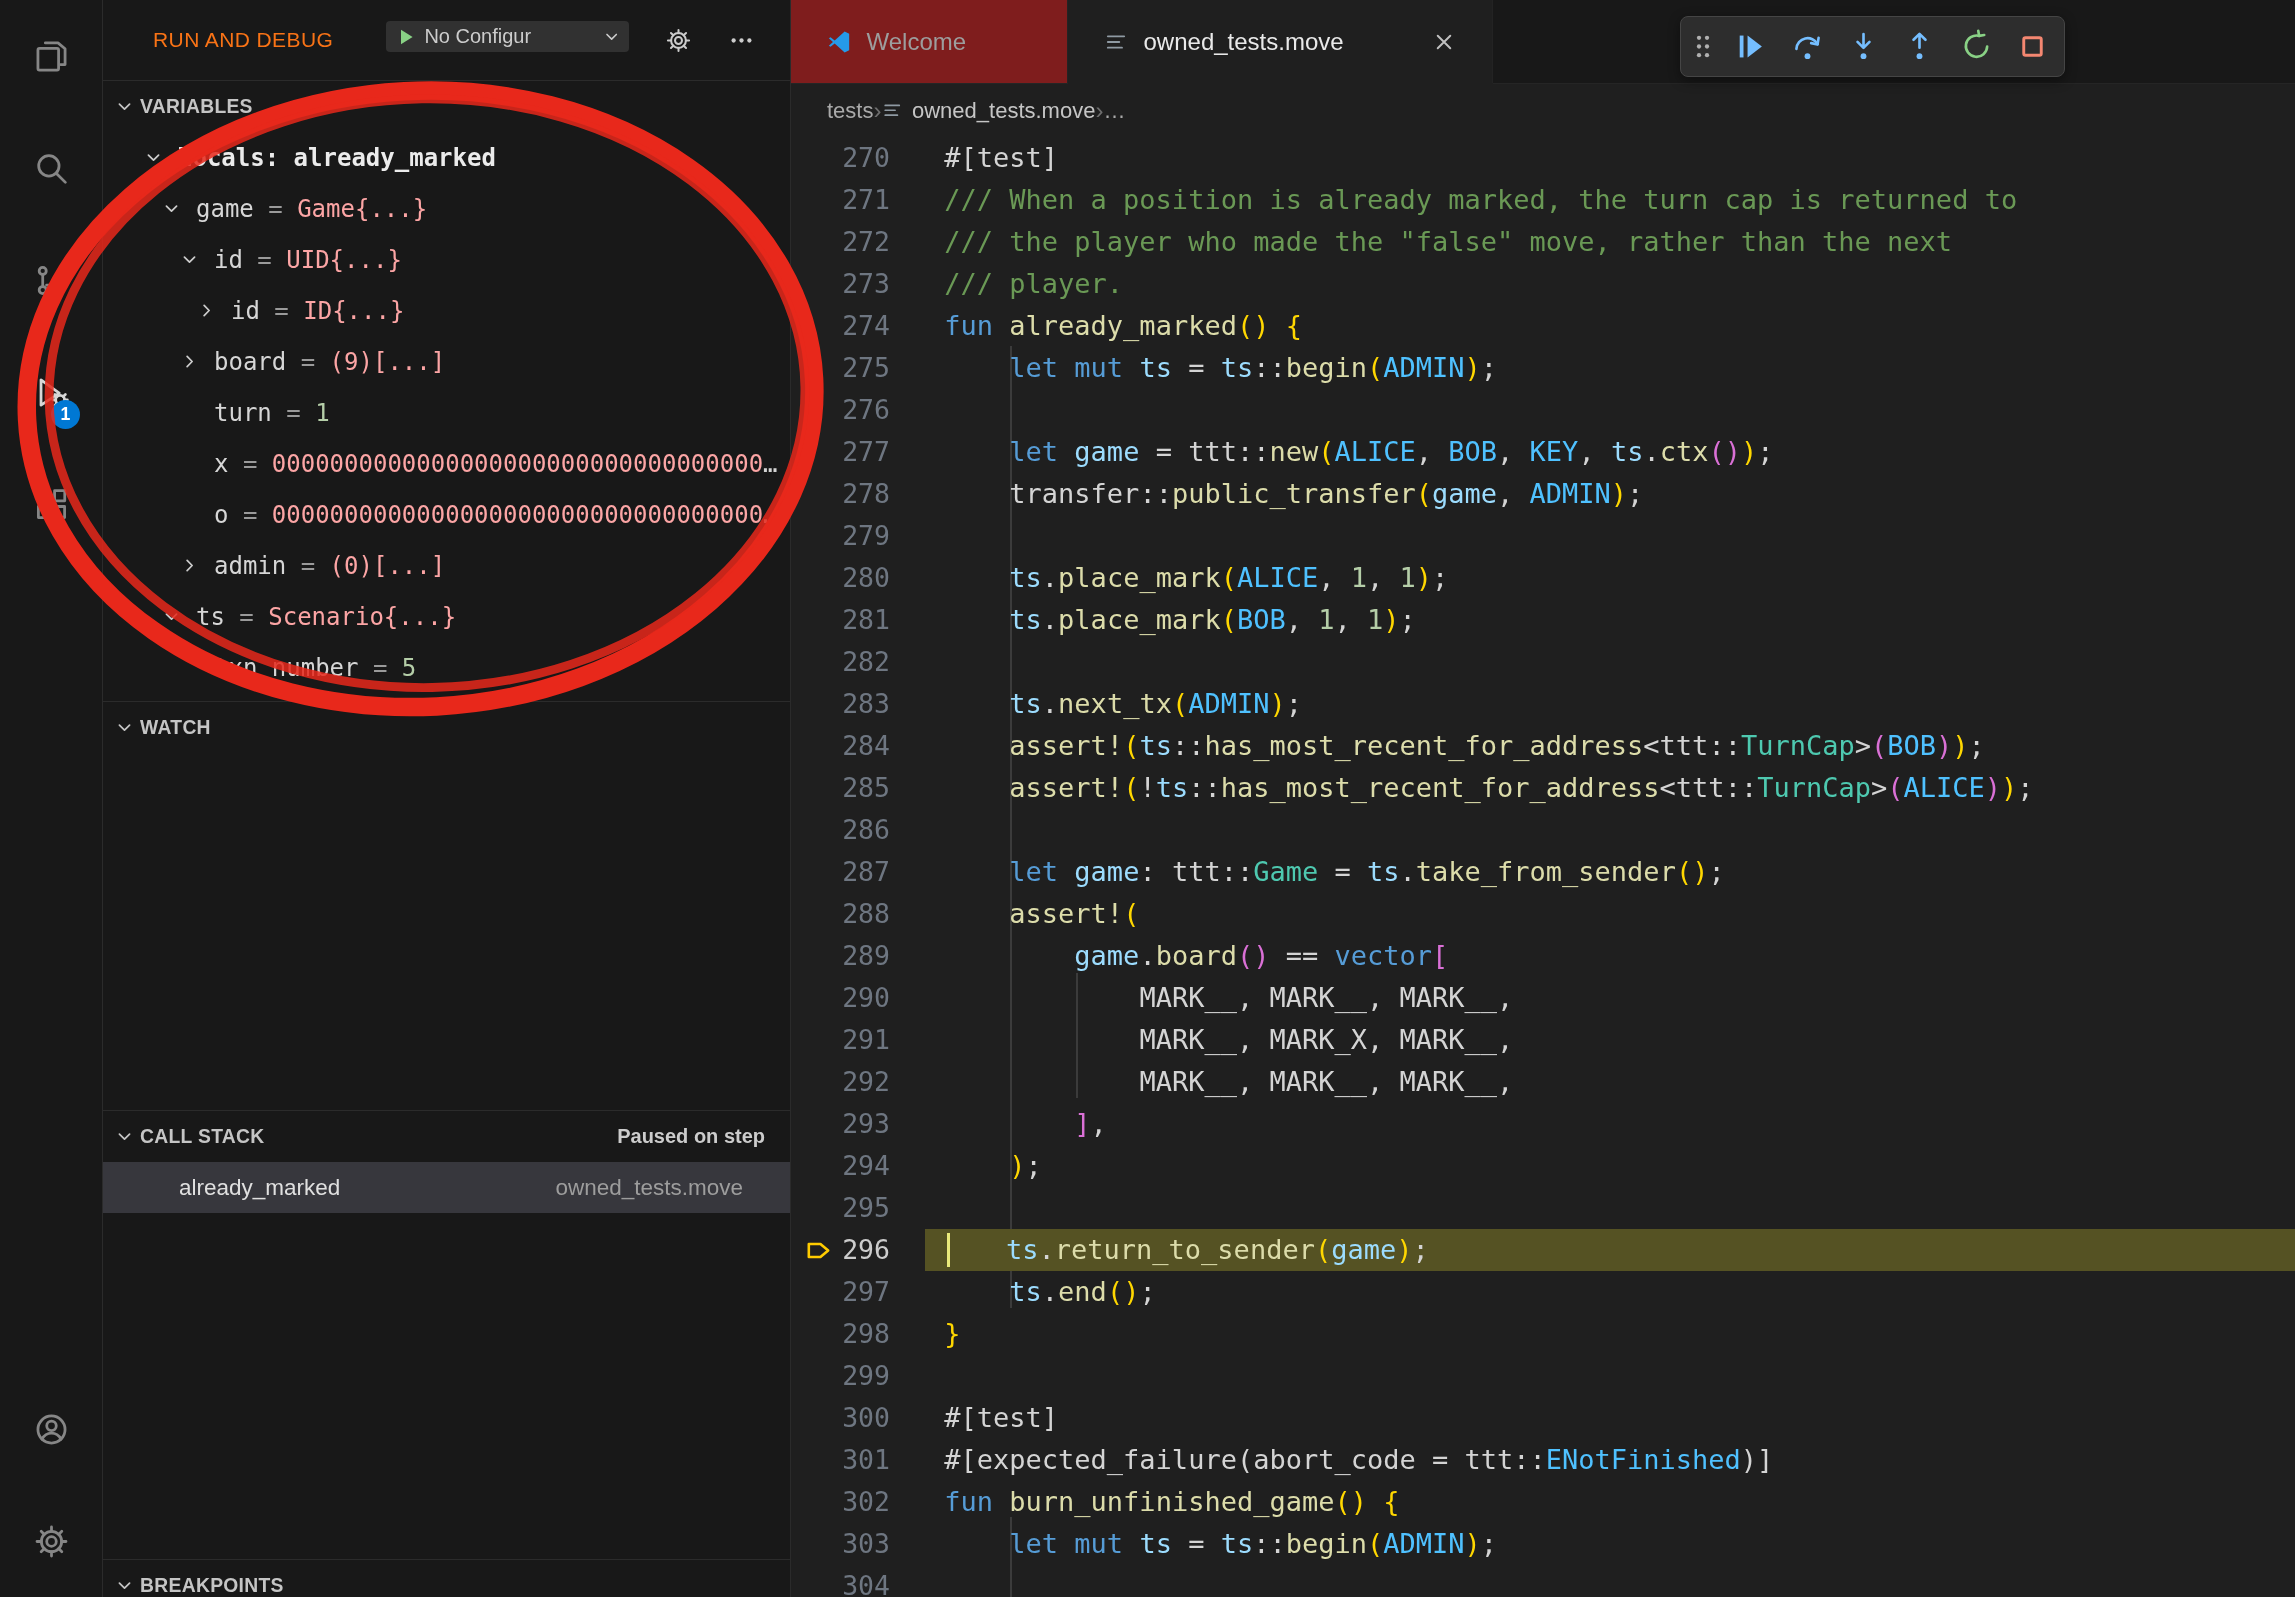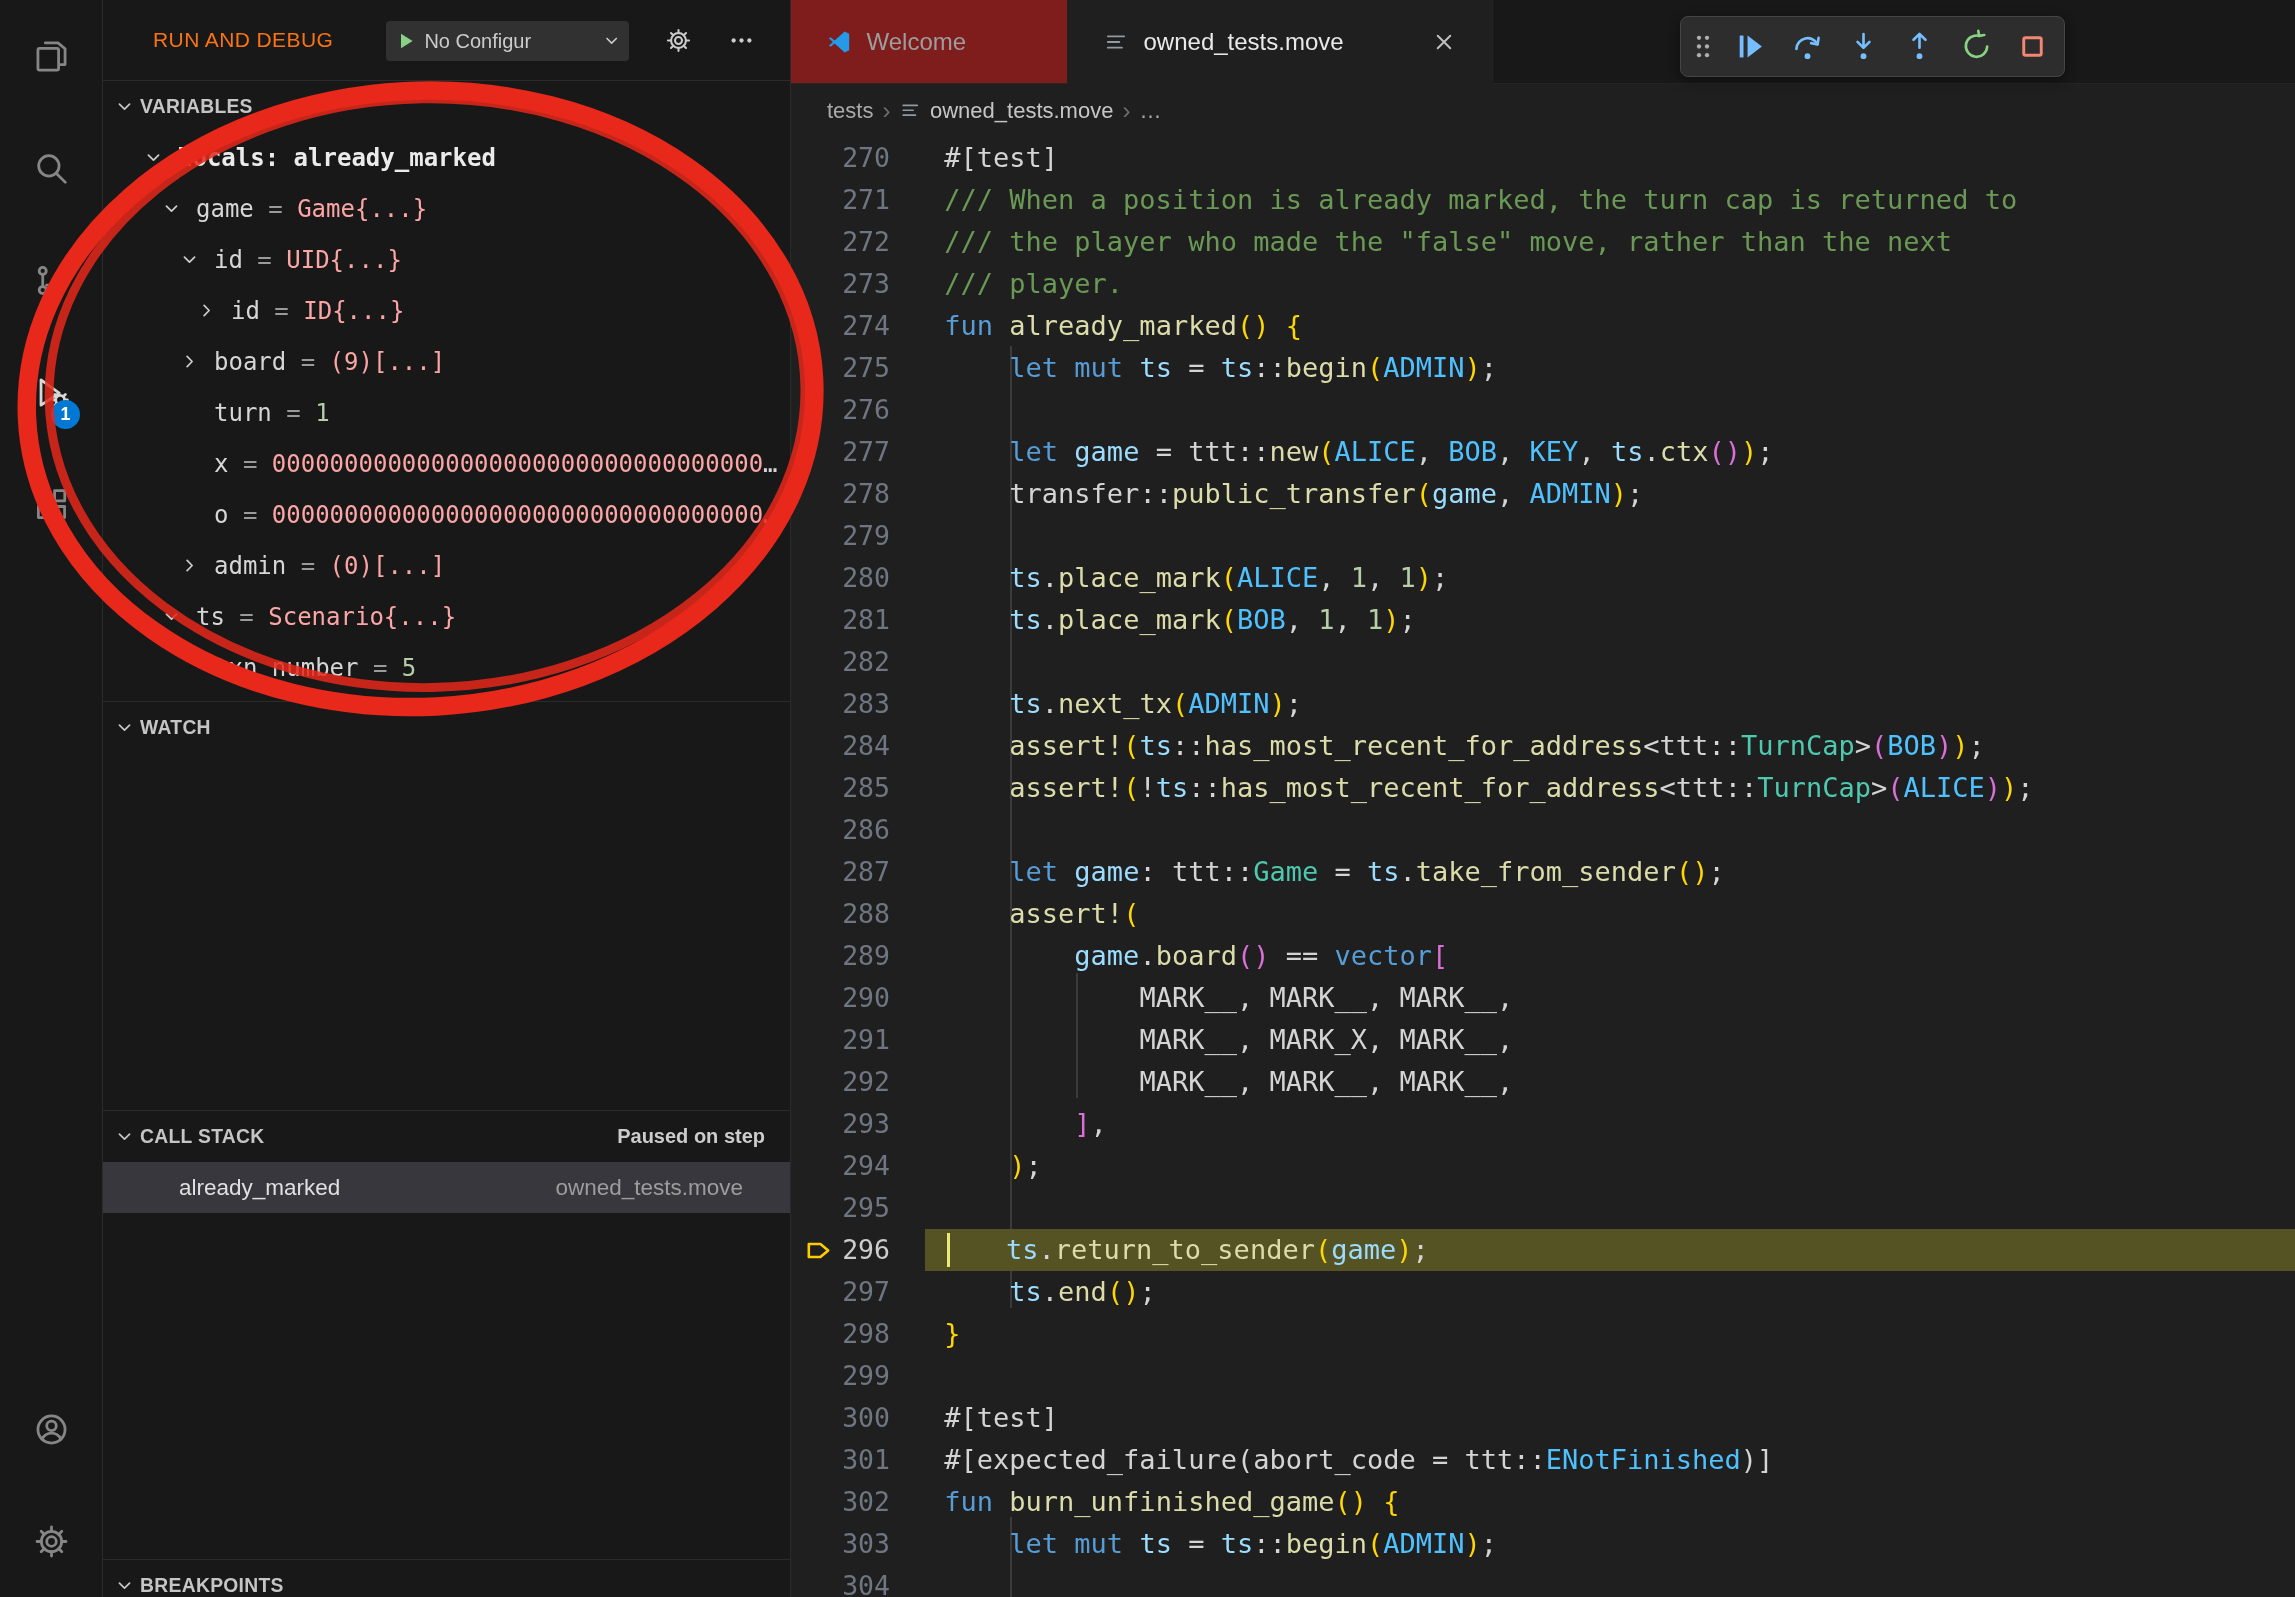--- a/index.html
+++ b/index.html
@@ -22,21 +22,21 @@
   .ab-badge { position: absolute; left: 51px; top: 64px; min-width: 29px; height: 29px; border-radius: 14.5px;
     background: var(--badge, #0078d4); color: #fff; font-size: 17.7px; font-weight: bold;
     display: flex; align-items: center; justify-content: center; }
 
   
   #sidebar { position: absolute; left: 103px; top: 0; width: 688px; height: 100%;
     background: #181818; border-right: 0.8px solid #2b2b2b; display: flex; flex-direction: column; z-index: 4; }
   .sb-top { position: relative; height: 80px; flex: none; }
   .sb-title { position: absolute; left: 50px; top: 0; height: 80px; display: flex; align-items: center;
     font-size: 21px; color: #f97316; letter-spacing: 0.4px; white-space: nowrap; }
-  .cfg { position: absolute; left: 283px; top: 21px; width: 243px; height: 40px; background: #313131;
+  .cfg { position: absolute; left: 283px; top: 21px; width: 243px; height: 31px; background: #313131;
     border-radius: 4px; display: flex; align-items: center; padding: 0 8px; gap: 6.4px; }
   .cfg .ic-play { width: 24px; height: 24px; color: var(--dbg-green, #89d185); }
   .cfg-label { flex: 1; font-size: 20px; color: #cccccc; white-space: nowrap; overflow: hidden; }
   .cfg .ic-chev { width: 19.3px; height: 19.3px; color: #cccccc; }
   .sb-gear { position: absolute; left: 562px; top: 26.5px; width: 27px; height: 27px; color: #cccccc; }
   .sb-more { position: absolute; left: 625px; top: 26.5px; width: 27px; height: 27px; color: #cccccc; }
 
   .section { border-top: 0.8px solid #2b2b2b; flex: none; overflow: hidden; }
   #sec-variables { height: 621px; }
   #sec-watch { height: 409px; }
@@ -81,21 +81,21 @@
   #debug-toolbar { position: absolute; left: 889px; top: 16px; height: 61px; background: #2d2d2d;
     border: 0.8px solid #454545; border-radius: 8px; display: flex; align-items: center; padding: 0 6.4px; gap: 6.4px;
     box-shadow: 0 3.2px 11.3px rgba(0,0,0,.4); z-index: 10; }
   .tbtn { width: 50px; height: 50px; display: flex; align-items: center; justify-content: center; border-radius: 6.4px; }
   .tbtn svg { width: 35px; height: 35px; }
   .tb-drag-handle { color: #b0b0b0; width: 32px; }
   .tb-continue, .tb-step-over, .tb-step-into, .tb-step-out { color: var(--dbg-blue, #75beff); }
   .tb-restart { color: var(--dbg-green, #89d185); }
   .tb-stop { color: var(--dbg-red, #f48771); }
 
-  #breadcrumbs { height: 53px; flex: none; display: flex; align-items: center; padding-left: 36px; gap: 9px;
+  #breadcrumbs { height: 53px; flex: none; display: flex; align-items: center; padding-left: 36px; gap: 0;
     font-size: 22px; color: #a9a9a9; background: #1f1f1f; }
   .bc-item { display: flex; align-items: center; gap: 8px; }
   .bc-item .icon-box { width: 22.5px; height: 22.5px; color: #8f9aa3; }
   .bc-label-file { color: #c5c5c5; }
   .bc-sep { color: #6e6e6e; font-size: 24px; }
 
   #code { position: relative; flex: 1; overflow: hidden;
     font-family: "DejaVu Sans Mono", monospace; font-size: 27px; }
   .line { position: relative; display: flex; height: 42px; line-height: 42px; }
   .gutter { width: 134px; flex: none; display: flex; }

